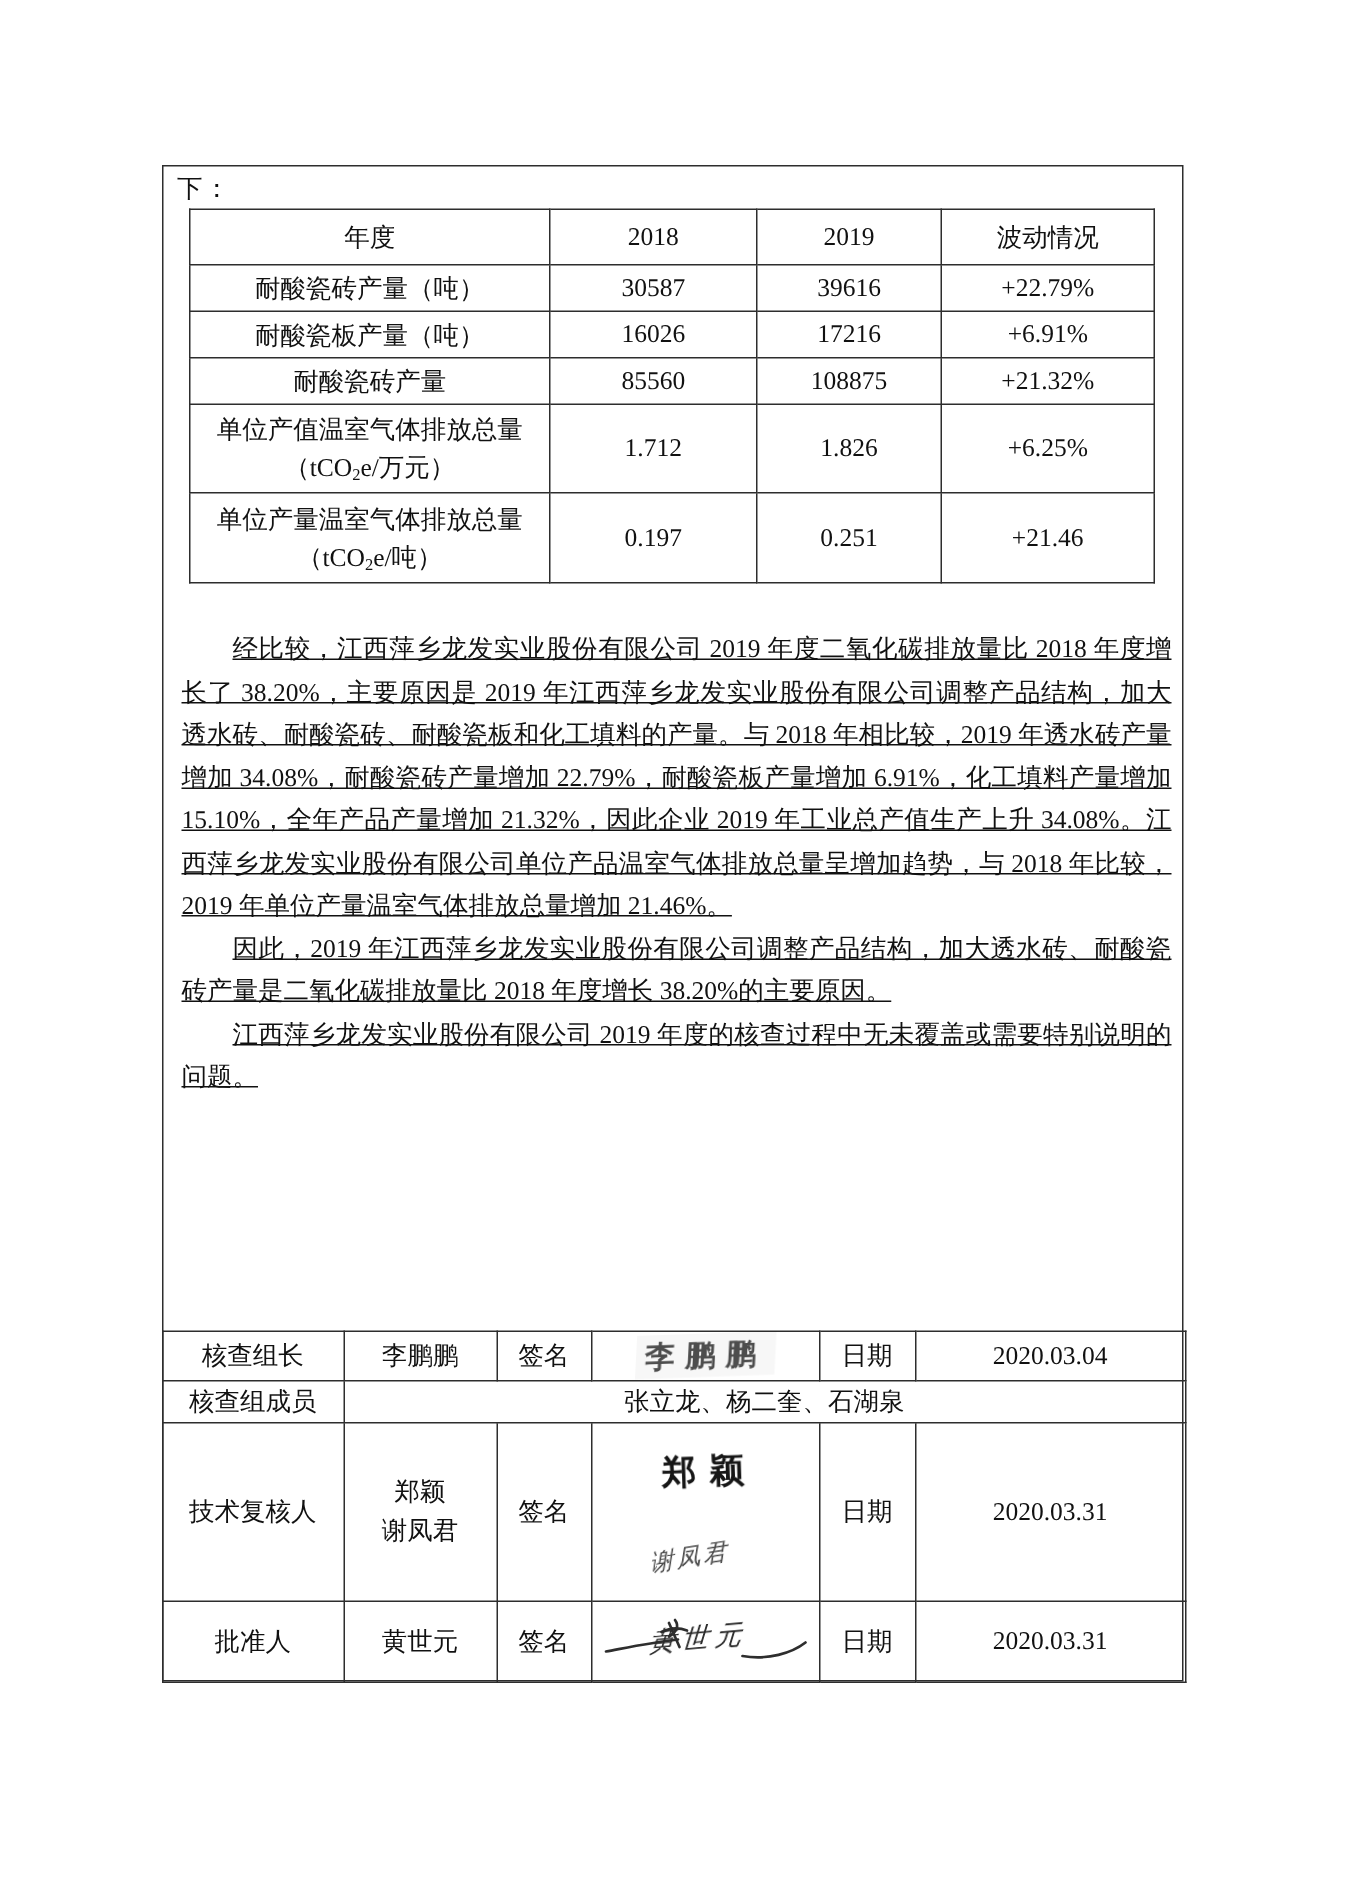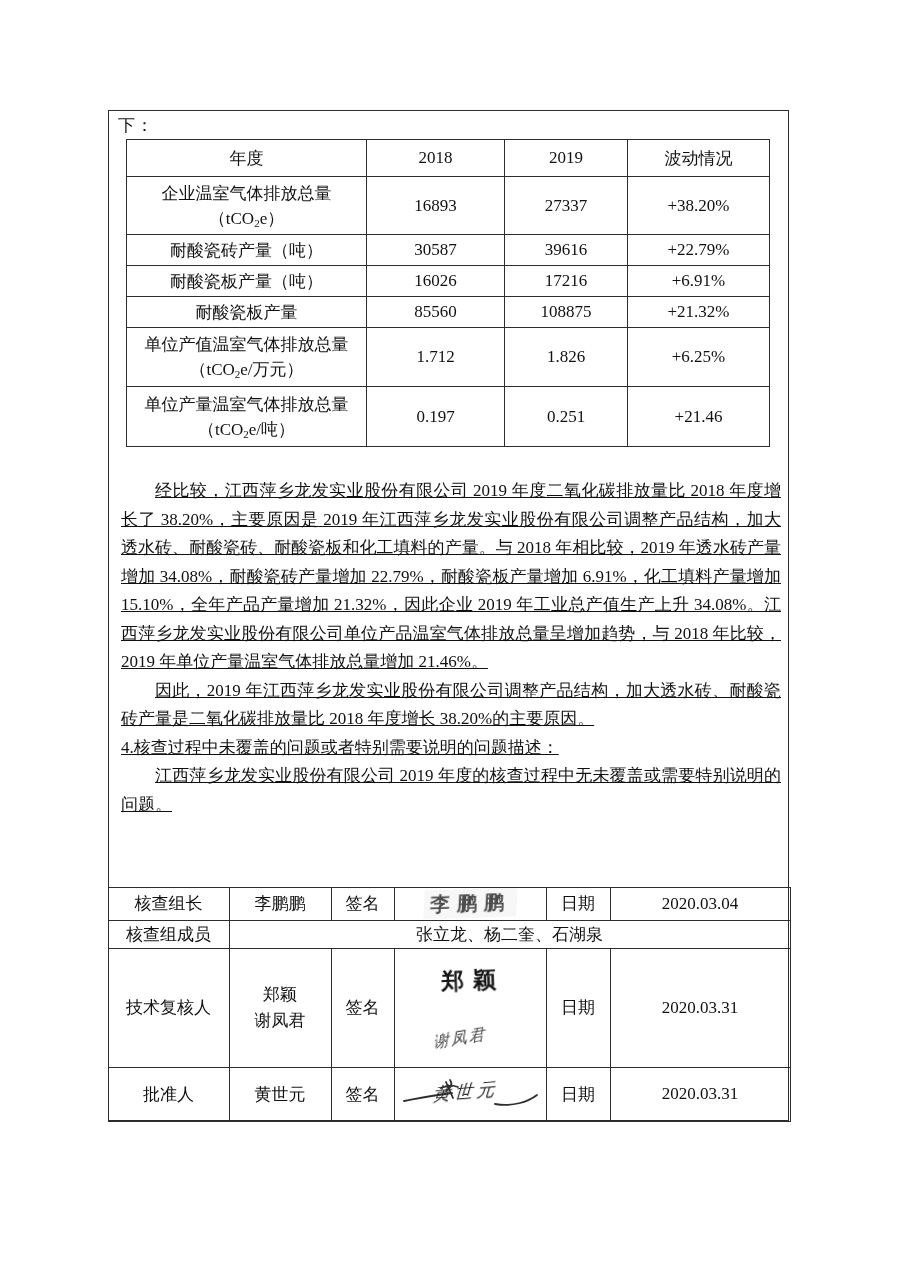--- a/index.html
+++ b/index.html
@@ -57,43 +57,34 @@
           <col style="width:123px">
           <col style="width:142px">
         </colgroup>
       <tbody>
           <tr class="r37">
         <td>年度</td>
         <td>2018</td>
         <td>2019</td>
         <td>波动情况</td>
       </tr>
-      <tr class="r58">
-        <td>
-          <div>企业温室气体排放总量</div>
-          <div class="lbl2"><span>（tCO</span><span class="sub">2</span><span>e）</span></div>
-        </td>
-        <td>16893</td>
-        <td>27337</td>
-        <td>+38.20%</td>
-      </tr>
       <tr class="r31">
         <td>耐酸瓷砖产量（吨）</td>
         <td>30587</td>
         <td>39616</td>
         <td>+22.79%</td>
       </tr>
       <tr class="r31">
         <td>耐酸瓷板产量（吨）</td>
         <td>16026</td>
         <td>17216</td>
         <td>+6.91%</td>
       </tr>
       <tr class="r31">
-        <td>耐酸瓷板产量</td>
+        <td>耐酸瓷砖产量</td>
         <td>85560</td>
         <td>108875</td>
         <td>+21.32%</td>
       </tr>
       <tr class="r59">
         <td>
           <div>单位产值温室气体排放总量</div>
           <div class="lbl2"><span>（tCO</span><span class="sub">2</span><span>e/万元）</span></div>
         </td>
         <td>1.712</td>
@@ -108,21 +99,20 @@
         <td>0.197</td>
         <td>0.251</td>
         <td>+21.46</td>
       </tr>
     </tbody>
       </table>
 
     <div class="text-block">
       <p class="para">经比较，江西萍乡龙发实业股份有限公司 2019 年度二氧化碳排放量比 2018 年度增长了 38.20%，主要原因是 2019 年江西萍乡龙发实业股份有限公司调整产品结构，加大透水砖、耐酸瓷砖、耐酸瓷板和化工填料的产量。与 2018 年相比较，2019 年透水砖产量增加 34.08%，耐酸瓷砖产量增加 22.79%，耐酸瓷板产量增加 6.91%，化工填料产量增加 15.10%，全年产品产量增加 21.32%，因此企业 2019 年工业总产值生产上升 34.08%。江西萍乡龙发实业股份有限公司单位产品温室气体排放总量呈增加趋势，与 2018 年比较，2019 年单位产量温室气体排放总量增加 21.46%。</p>
       <p class="para">因此，2019 年江西萍乡龙发实业股份有限公司调整产品结构，加大透水砖、耐酸瓷砖产量是二氧化碳排放量比 2018 年度增长 38.20%的主要原因。</p>
-      <p class="heading">4.核查过程中未覆盖的问题或者特别需要说明的问题描述：</p>
       <p class="para">江西萍乡龙发实业股份有限公司 2019 年度的核查过程中无未覆盖或需要特别说明的问题。</p>
     </div>
 
     <table class="sign-table">
       <colgroup>
           <col style="width:121px">
           <col style="width:102px">
           <col style="width:63px">
           <col style="width:152px">
           <col style="width:64px">

